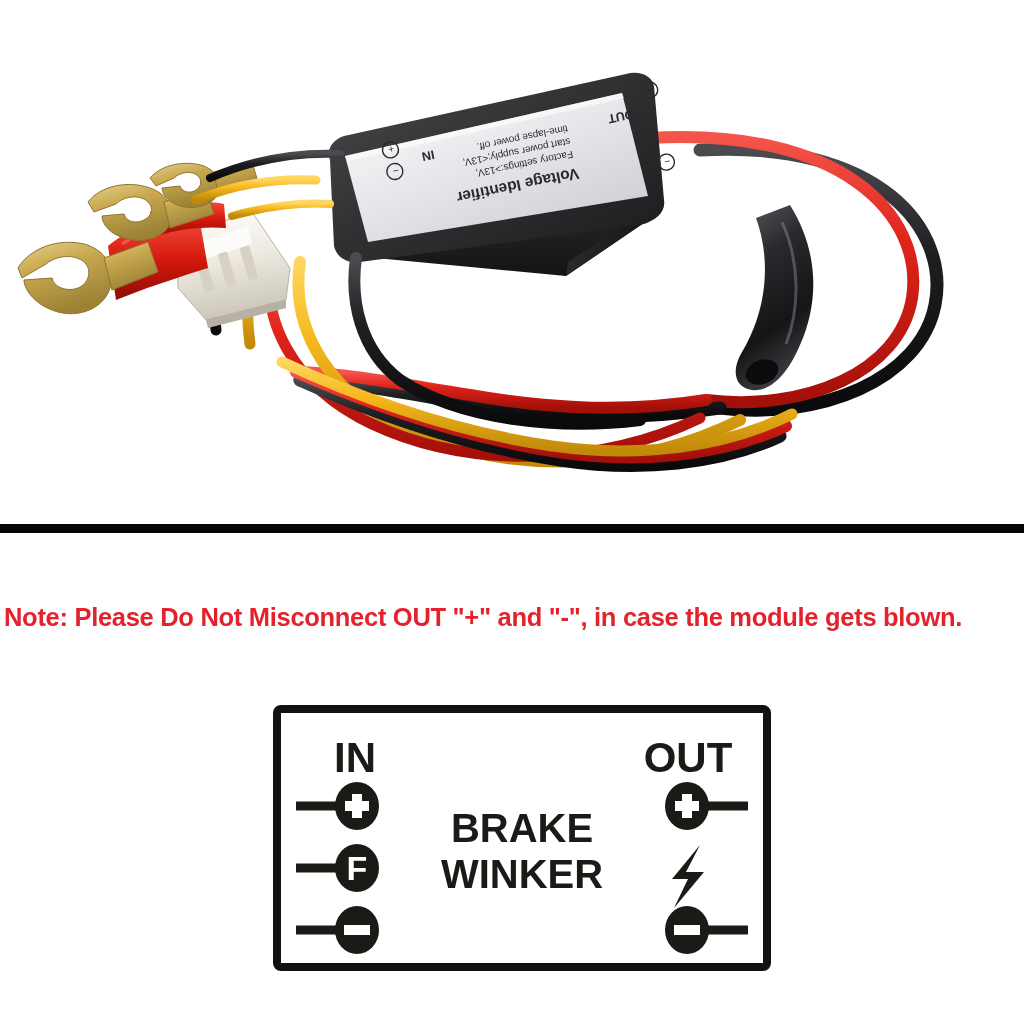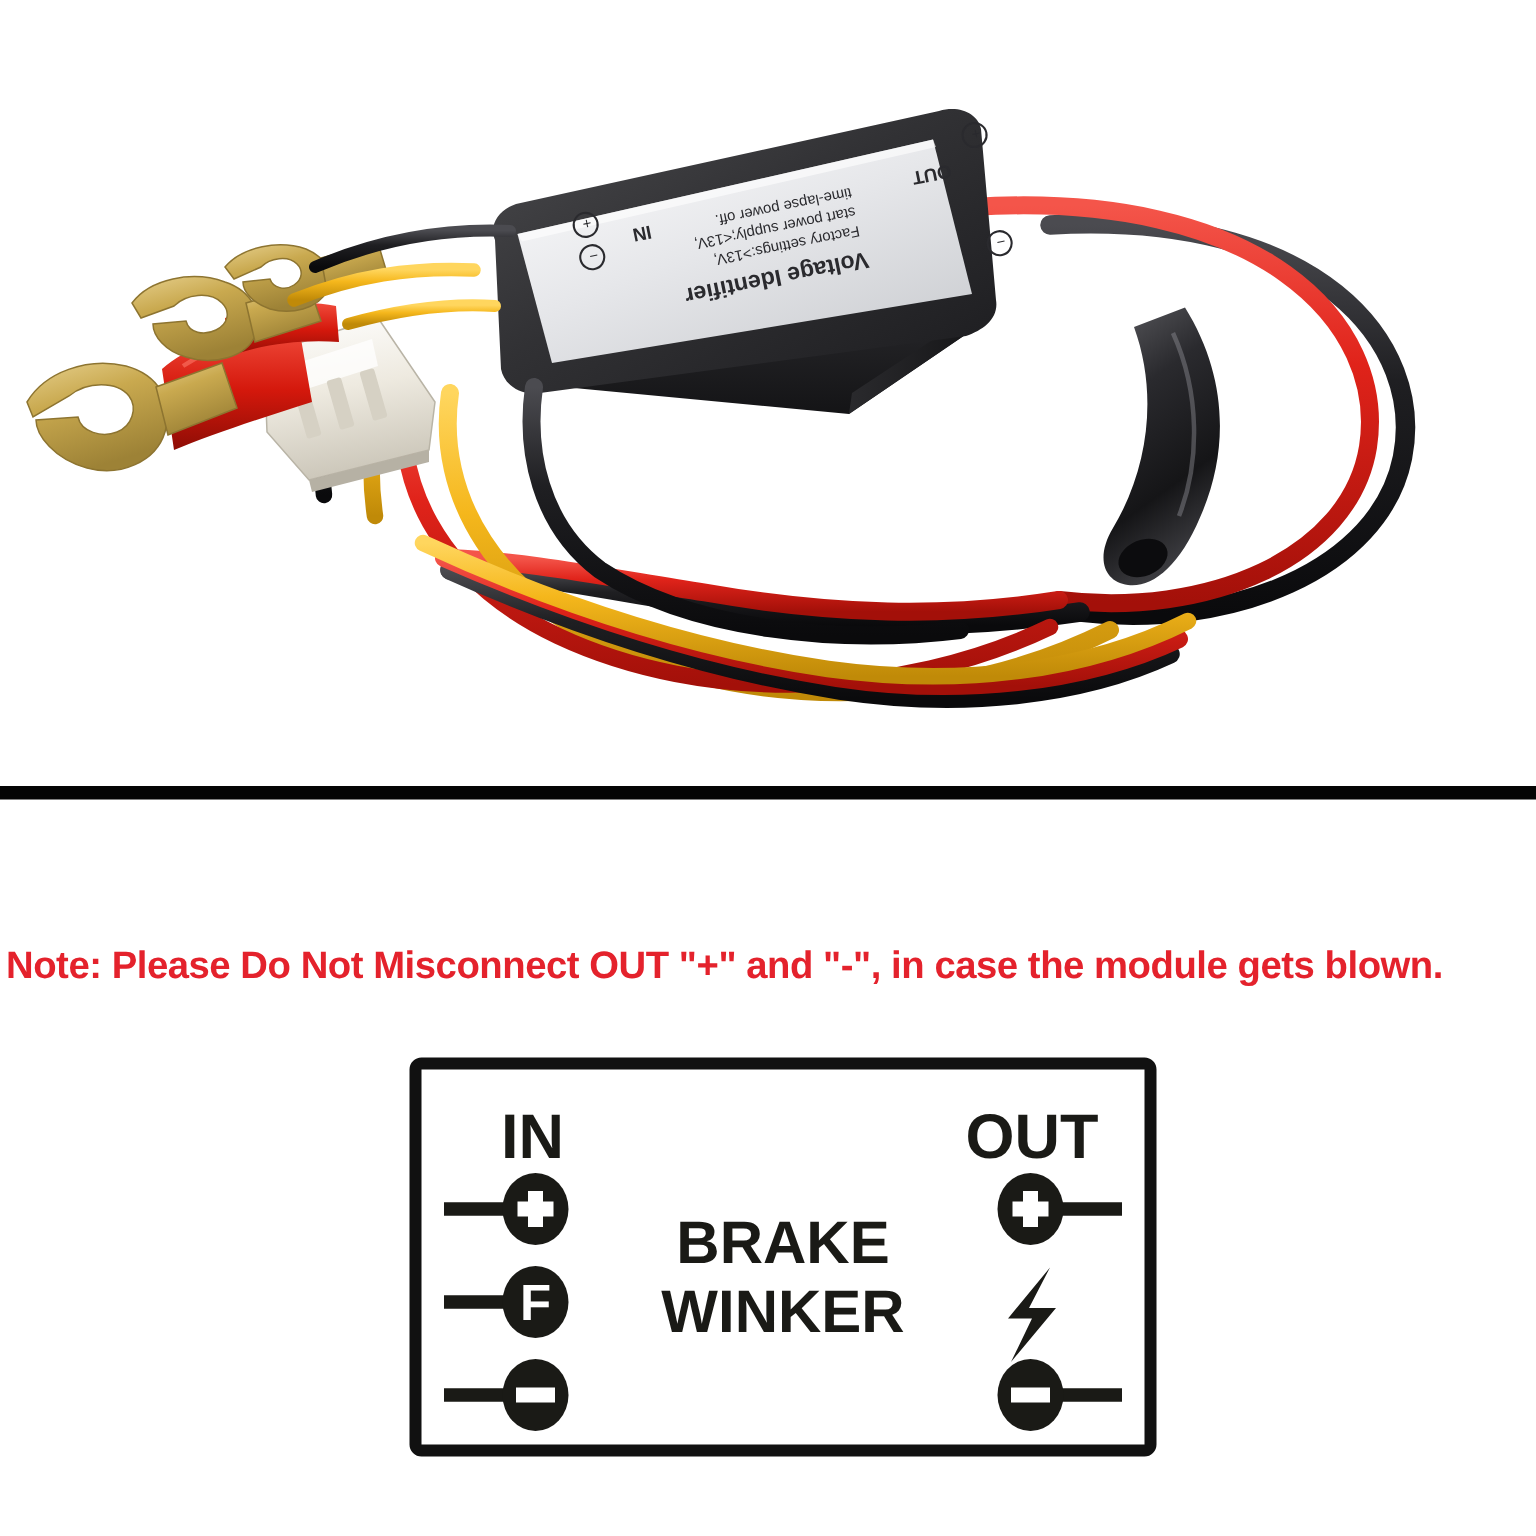--- a/index.html
+++ b/index.html
@@ -30,21 +30,21 @@
     position: absolute;
     left: 0; top: 524px;
     width: 1024px; height: 9px;
     background: #050505;
   }
 
   
   #note-strip {
     position: absolute;
     left: 0; top: 600px;
-    width: 1024px; height: 44px; margin-top: 27px;
+    width: 1024px; height: 44px;
   }
   #note-text {
     position: absolute;
     left: 4px; top: 0;
     width: 1018px;
     font-size: 25.5px;
     font-weight: bold;
     color: #e4222c;
     white-space: nowrap;
     letter-spacing: -0.3px;

